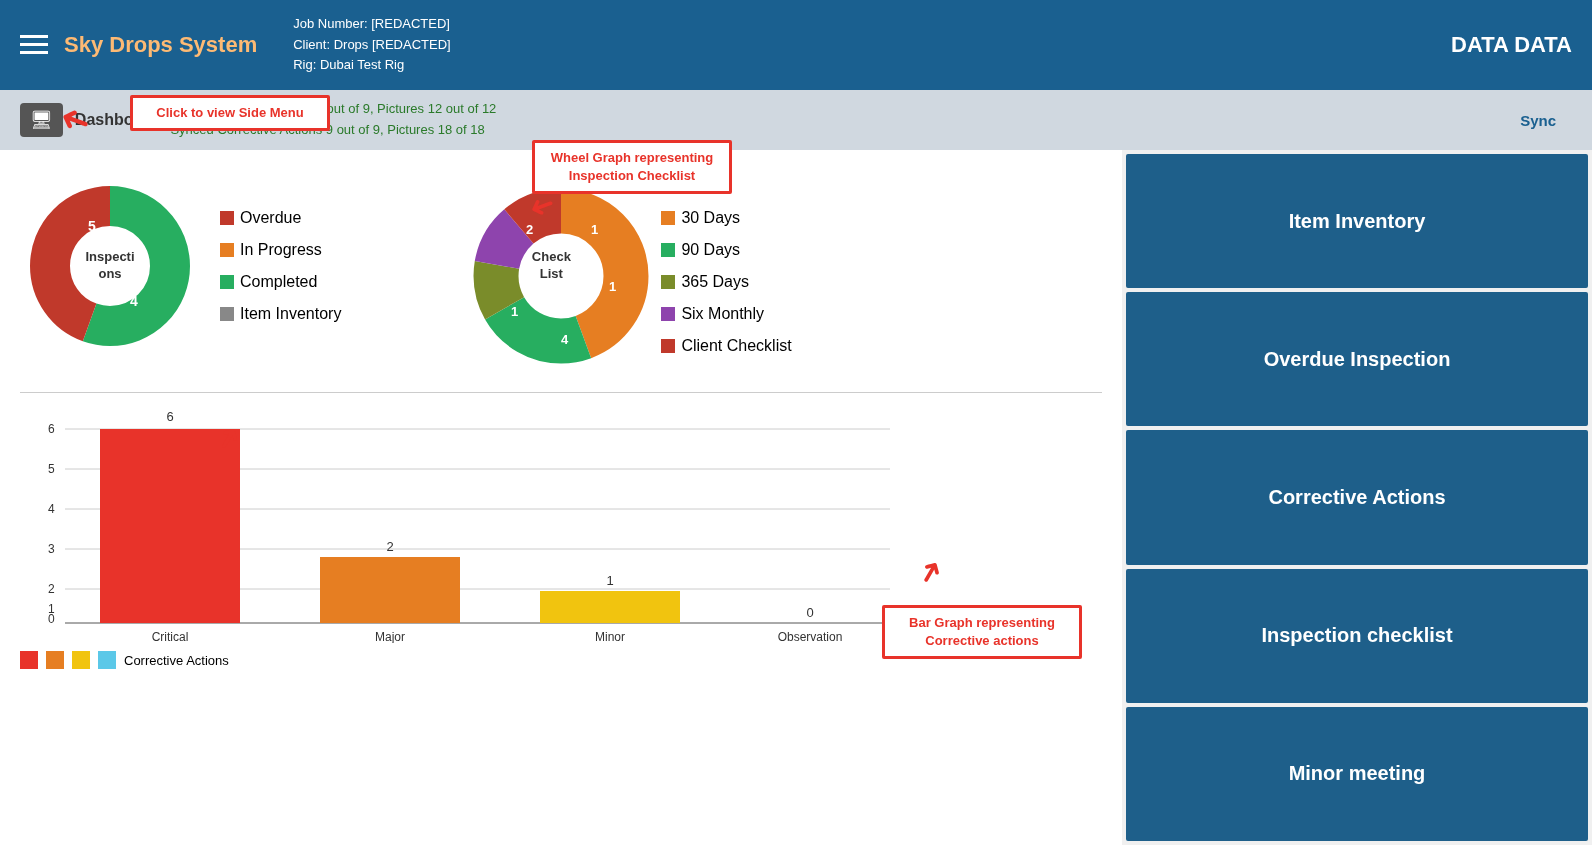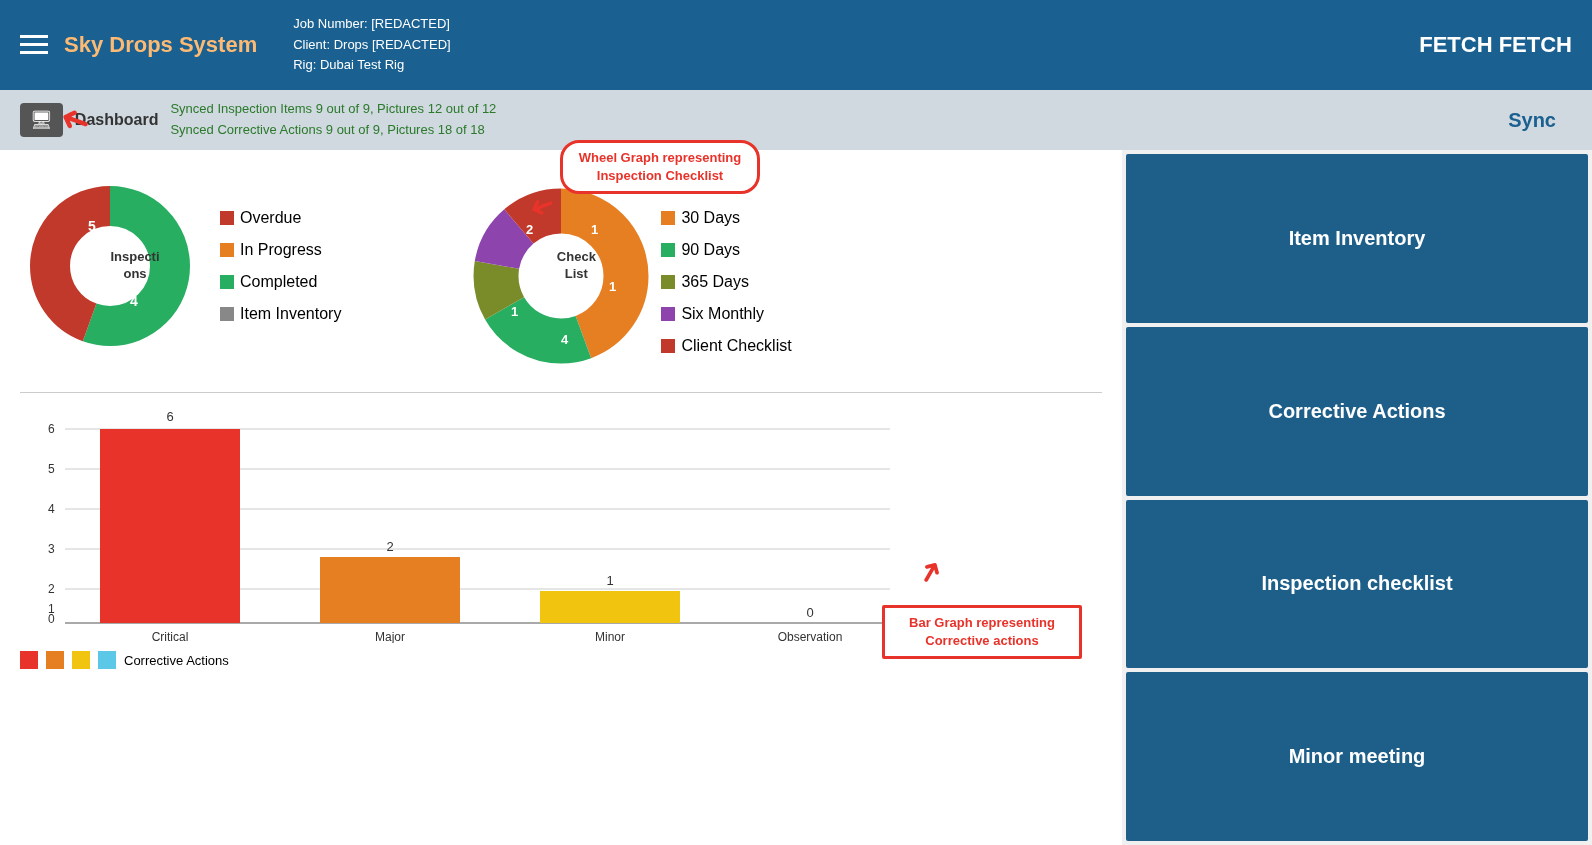--- a/index.html
+++ b/index.html
@@ -28,21 +28,21 @@
       padding: 8px 20px;
       display: flex;
       align-items: center;
       justify-content: space-between;
       height: 60px;
     }
     .status-left { display: flex; align-items: center; gap: 12px; }
     .monitor-icon { background: #555; color: white; padding: 6px 10px; border-radius: 4px; font-size: 18px; }
     .dashboard-label { color: #333; font-size: 16px; font-weight: bold; }
     .status-text { color: #2a7a2a; font-size: 13px; line-height: 1.6; }
-    .sync-btn { color: #1a6090; font-size: 20px; font-weight: bold; cursor: pointer; padding: 6px 16px; }
+    .sync-btn { color: #1a6090; font-size: 15px; font-weight: bold; cursor: pointer; padding: 6px 16px; }
 
     
     .main { display: flex; height: calc(845px - 150px); }
 
     
     .content-area {
       flex: 1;
       padding: 20px;
       background: white;
       position: relative;
@@ -65,21 +65,20 @@
     .donut-wrapper { position: relative; width: 180px; height: 180px; }
     .donut-label {
       position: absolute;
       top: 50%; left: 50%;
       transform: translate(-50%, -50%);
       text-align: center;
       font-size: 13px;
       font-weight: bold;
       color: #333;
       line-height: 1.3;
-      margin-left: 25px;
     }
 
     .legend { font-size: 16px; line-height: 2; }
     .legend-item { display: flex; align-items: center; gap: 6px; }
     .legend-color { width: 14px; height: 14px; display: inline-block; }
 
     
     .right-sidebar {
       width: 470px;
       background: #f0f0f0;
@@ -139,39 +138,42 @@
         <span></span>
         <span></span>
     </div>
     <div class="header-title">Sky Drops System</div>
     <div class="header-info">
       <div>Job Number: [REDACTED]</div>
       <div>Client: Drops [REDACTED]</div>
       <div>Rig: Dubai Test Rig</div>
     </div>
   </div>
-  <div class="header-right">FETCH FETCH</div>
+  <div class="header-right">DATA DATA</div>
 </div>
 
 <div class="status-bar">
   <div class="status-left">
     <div class="monitor-icon">🖥</div>
     <div class="dashboard-label">Dashboard</div>
     <div class="status-text">
       <div>Synced Inspection Items 9 out of 9, Pictures 12 out of 12</div>
       <div>Synced Corrective Actions 9 out of 9, Pictures 18 of 18</div>
     </div>
   </div>
   <div class="sync-btn">Sync</div>
 </div>
 
 <div class="main">
 
   <div class="content-area">
 
+    <div class="annotation-box" style="top: -55px; left: 130px; min-width: 200px;">
+      <span>Click to view Side Menu</span>
+    </div>
 
     <div class="arrow-red" style="top: -50px; left: 60px; font-size: 36px; transform: rotate(200deg);">➜</div>
 
     <div class="charts-row">
 
       <div class="donut-container">
         <div class="donut-wrapper">
           <svg width="180" height="180" viewBox="0 0 180 180">
 
             <circle cx="90" cy="90" r="60" fill="none" stroke="#27ae60" stroke-width="40" stroke-dasharray="209 170" stroke-dashoffset="0" transform="rotate(-90 90 90)"></circle>
@@ -223,21 +225,21 @@
           <div class="legend-item"><span class="legend-color" style="background:#27ae60;"></span>90 Days</div>
           <div class="legend-item"><span class="legend-color" style="background:#7a8c2a;"></span>365 Days</div>
           <div class="legend-item"><span class="legend-color" style="background:#8e44ad;"></span>Six Monthly</div>
           <div class="legend-item"><span class="legend-color" style="background:#c0392b;"></span>Client Checklist</div>
         </div>
       </div>
     </div>
 
     <div class="arrow-red" style="top: 270px; left: 215px; transform: rotate(300deg); font-size: 30px;">➜</div>
 
-    <div class="annotation-box" style="top: -10px; left: 560px; min-width: 200px; border-radius: 19px;">
+    <div class="annotation-box" style="top: -10px; left: 532px; min-width: 200px;">
       Wheel Graph representing<br>Inspection Checklist
     </div>
     <div class="arrow-red" style="top: 40px; left: 530px; transform: rotate(160deg); font-size: 30px;">➜</div>
 
     <hr style="border: none; border-top: 1px solid #ccc; margin: 10px 0;">
 
     <div class="bar-section">
       <svg width="900" height="240" viewBox="0 0 900 240">
 
         <text x="28" y="30" font-size="12" fill="#333">6</text>
@@ -285,18 +287,19 @@
       <div class="annotation-box" style="position:absolute; bottom: 10px; right: 20px; min-width: 200px;">
         Bar Graph representing<br>Corrective actions
       </div>
       <div class="arrow-red" style="position:absolute; bottom: 80px; right: 160px; transform: rotate(300deg); font-size: 30px;">➜</div>
 
     </div>
   </div>
 
   <div class="right-sidebar">
     <button class="sidebar-btn">Item Inventory</button>
+    <button class="sidebar-btn">Overdue Inspection</button>
     <button class="sidebar-btn">Corrective Actions</button>
     <button class="sidebar-btn">Inspection checklist</button>
     <button class="sidebar-btn">Minor meeting</button>
   </div>
 
 </div>
 
 </body></html>

